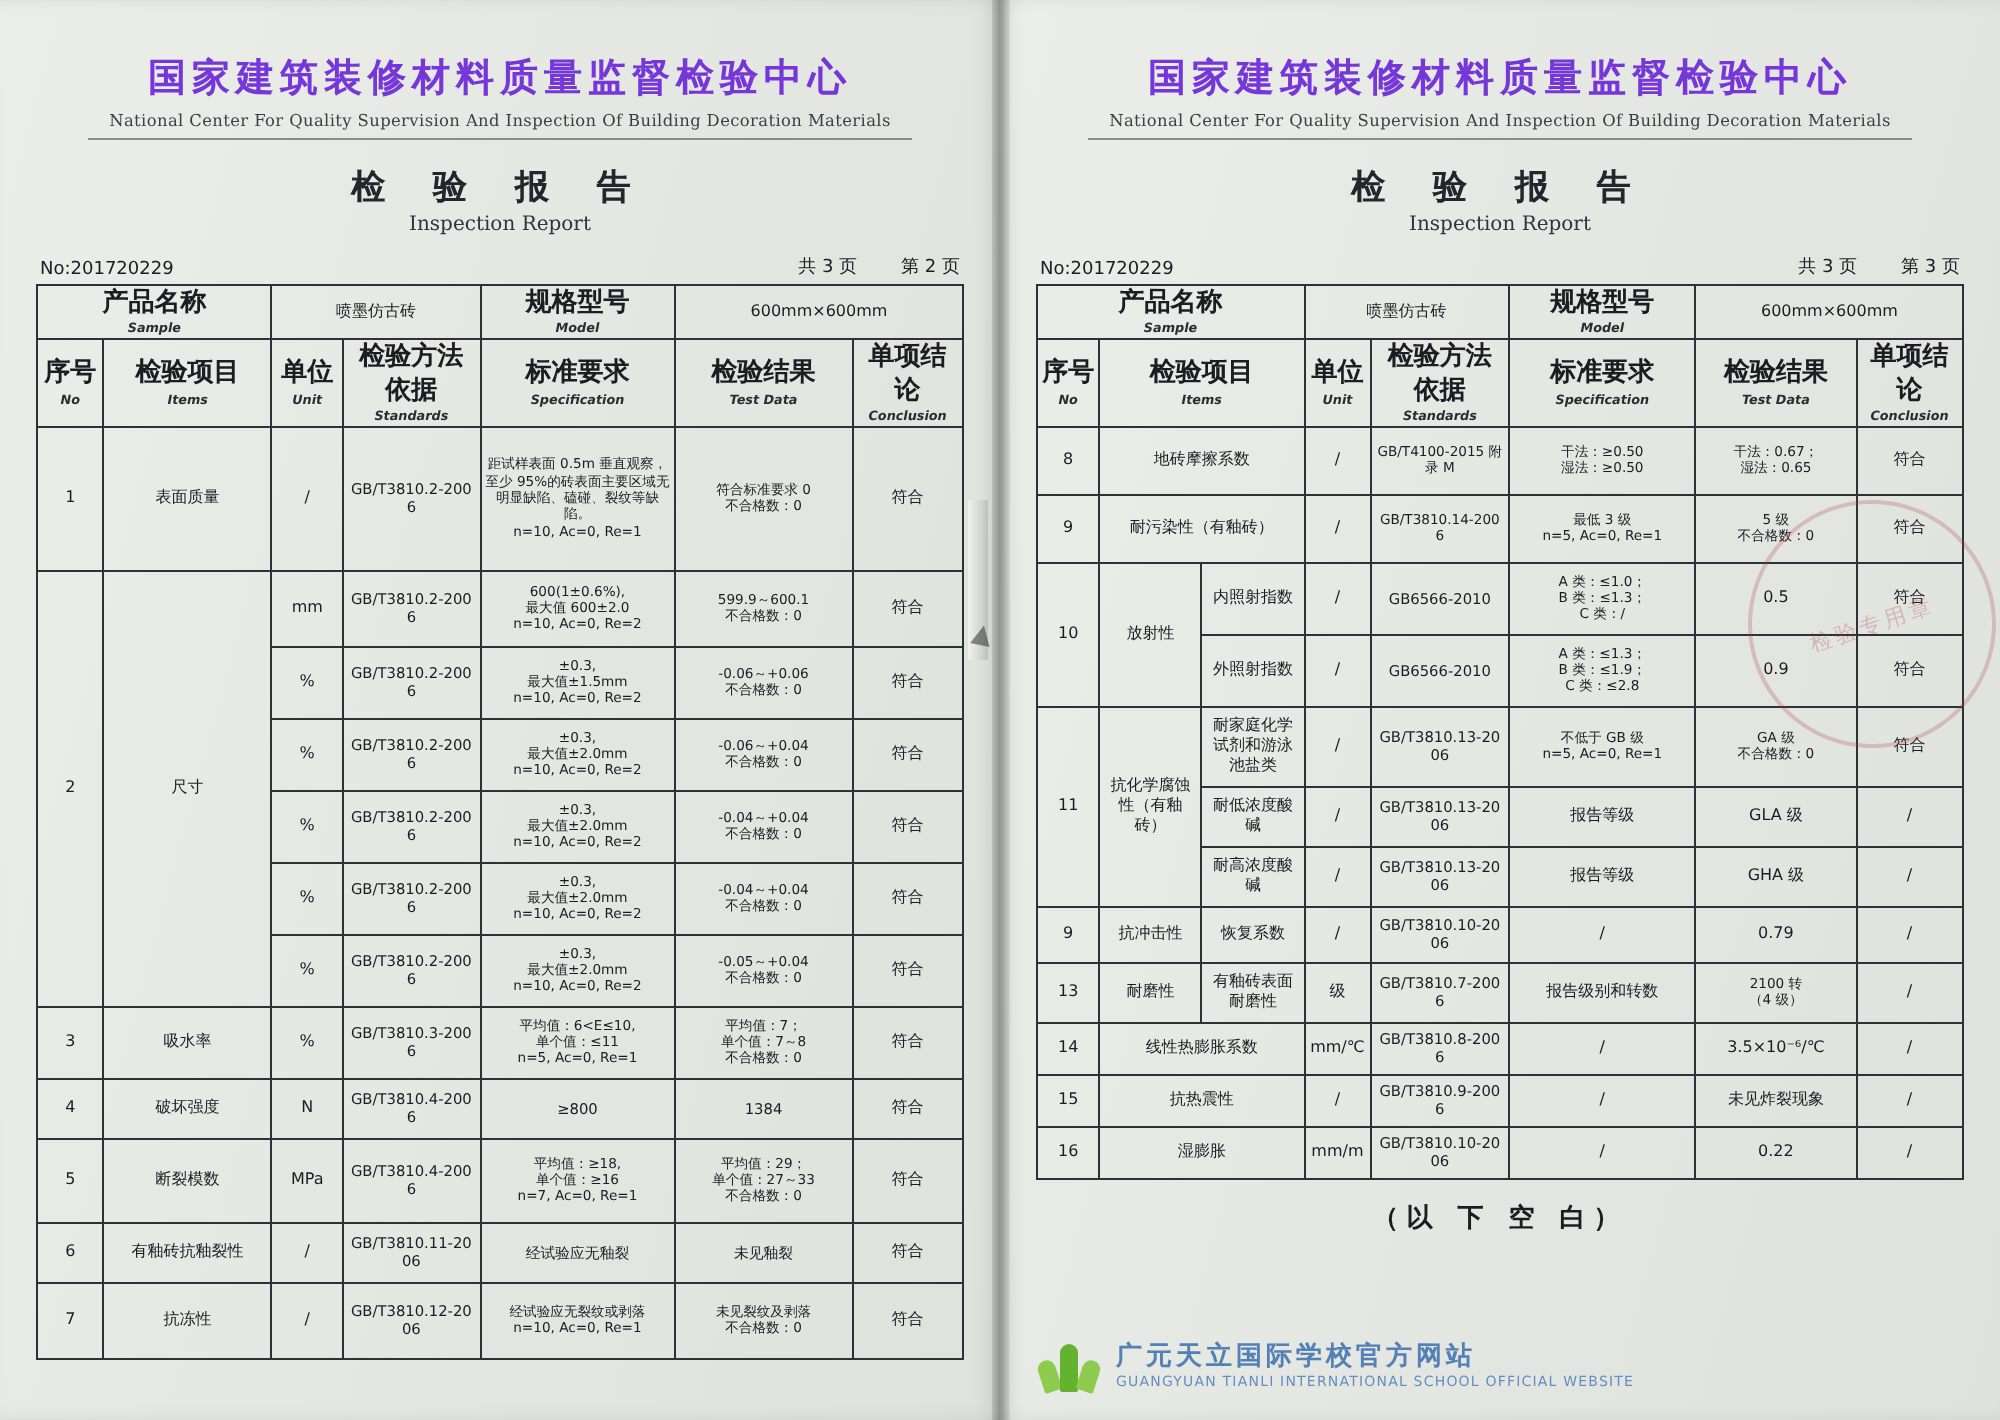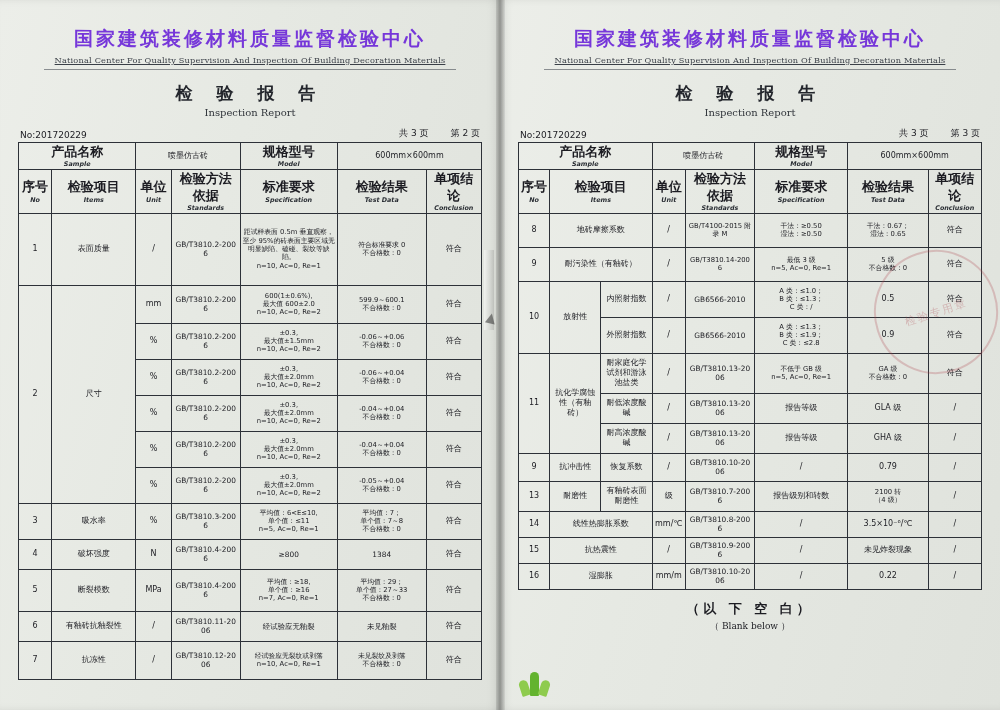--- a/index.html
+++ b/index.html
@@ -29,21 +29,21 @@
     position:absolute;left:18px;right:18px;top:26px;
   }
   .hdr{text-align:center;}
   .hdr-cn{
     font-family:"DejaVu Serif","Liberation Serif",serif;
     font-size:19px;font-weight:bold;letter-spacing:3px;
     color:#6d28d9;opacity:.92;
   }
   .hdr-en{
     font-family:"DejaVu Serif","Liberation Serif",serif;
-    font-size:8.2px;letter-spacing:.2px;color:#3a3f47;margin-top:3px;text-decoration:underline;
+    font-size:8.2px;letter-spacing:.2px;color:#3a3f47;margin-top:3px;
   }
   .hdr-rule{height:1px;background:#4a4f57;margin:4px 26px 0 26px;opacity:.6;}
   .title-cn{
     font-family:"DejaVu Serif","Liberation Serif",serif;
     font-size:17px;font-weight:bold;letter-spacing:9px;margin-top:12px;color:#23262c;
   }
   .title-en{
     font-family:"DejaVu Serif","Liberation Serif",serif;
     font-size:10px;margin-top:2px;color:#31353b;text-align:center;
   }
@@ -530,28 +530,31 @@
           <td class="mid">GB/T3810.10-2006</td>
           <td>/</td>
           <td>0.22</td>
           <td>/</td>
         </tr>
       </tbody>
     </table>
 
     <div class="blank-note">
       <div class="blank-cn">（以 下 空 白）</div>
-      <div class="blank-en">（ Blank below ）</div>
     </div>
   </div>
 
   <div class="stamp stamp-r">
     <span>检验专用章</span>
   </div>
 </div>
 
 <div class="footer-wm">
   <div class="wm-leaf">
       <span></span>
       <span></span>
       <span></span>
     </div>
+  <div class="wm-text">
+    <div class="wm-cn">广元天立国际学校官方网站</div>
+    <div class="wm-en">GUANGYUAN TIANLI INTERNATIONAL SCHOOL OFFICIAL WEBSITE</div>
+  </div>
 </div>
 
 </body></html>

